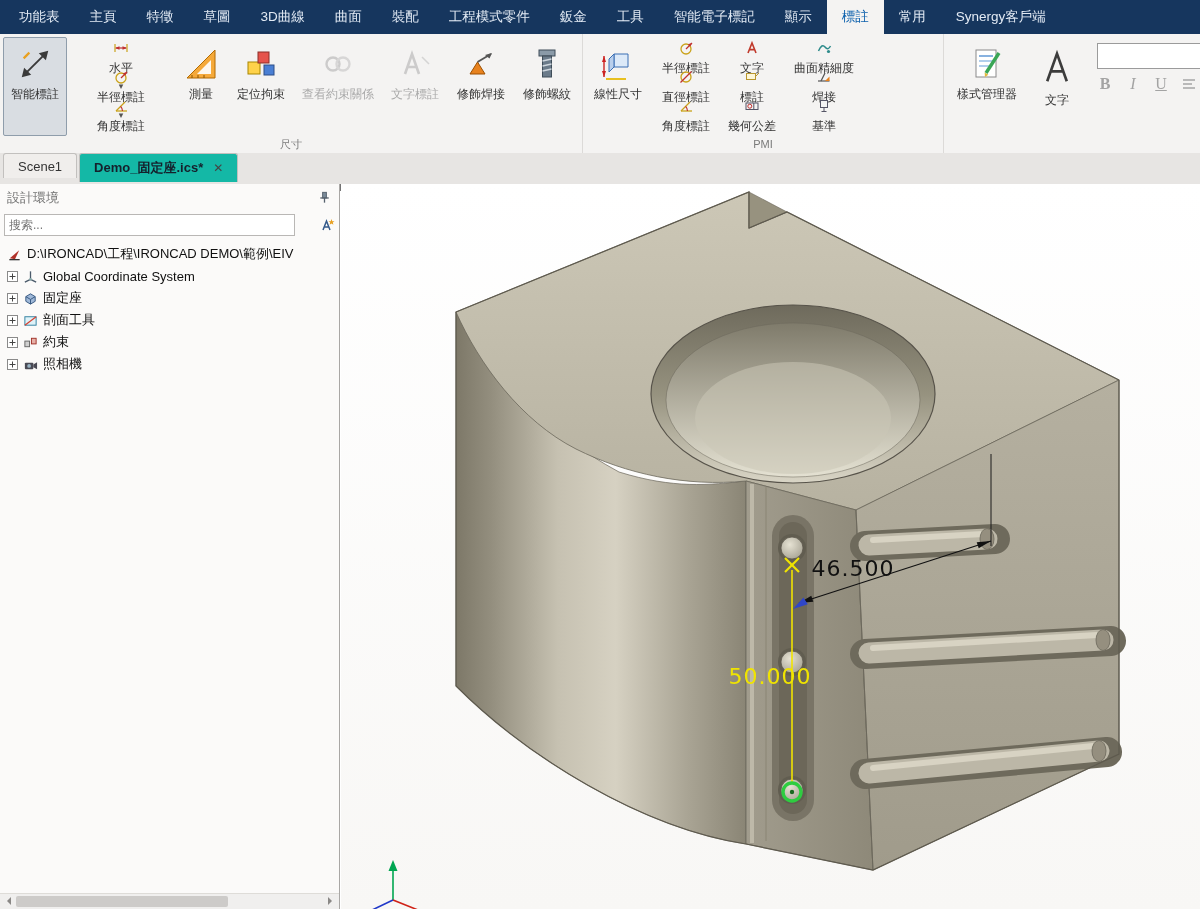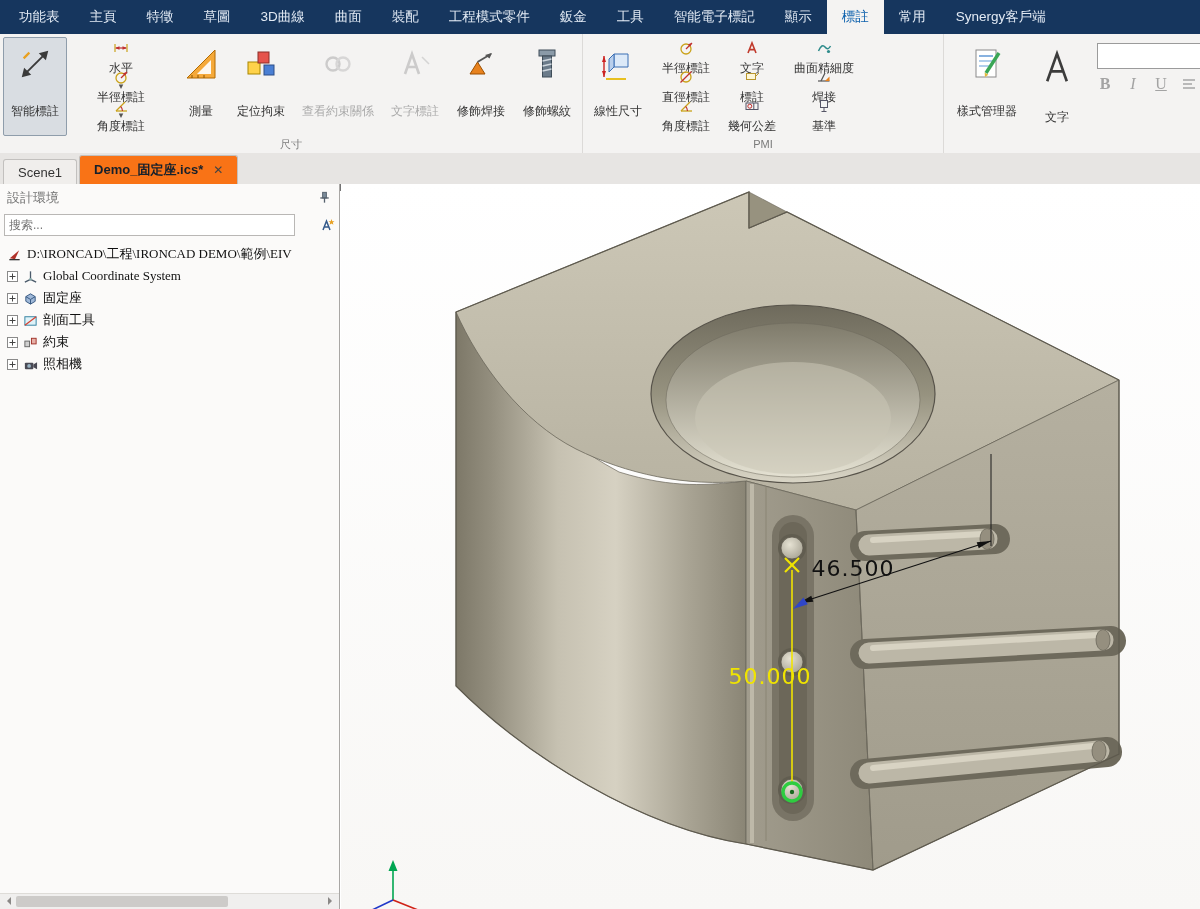--- a/index.html
+++ b/index.html
@@ -13,21 +13,21 @@
         white-space:nowrap;cursor:default;}
   .rtab.active{background:#f4f3f2;color:#0f62ad;}
 
   
   .ribbon-body{position:absolute;top:34px;left:0;right:0;height:119px;background:#f4f3f2;
                border-bottom:1px solid #c9c7c5;display:flex;}
   .rgroup{display:flex;flex-direction:column;border-right:1px solid #dcdad8;}
   .rgroup:last-child{border-right:none;flex:1;}
   .rgroup-content{flex:1;display:flex;align-items:stretch;padding:3px 3px 0 3px;gap:2px;}
   .rgroup-label{height:17px;line-height:17px;text-align:center;font-size:11px;color:#7a7a7a;}
-  .bigbtn{display:flex;flex-direction:column;align-items:center;padding:5px 3px 0 3px;gap:20px;
+  .bigbtn{display:flex;flex-direction:column;align-items:center;padding:5px 3px 0 3px;gap:3px;
           border:1px solid transparent;border-radius:2px;font-size:12px;color:#333;text-align:center;}
   .bigbtn .icon-area{height:42px;display:flex;align-items:center;justify-content:center;}
   .bigbtn .lbl{line-height:13px;}
   .bigbtn.selected{background:#d9dde2;border-color:#8f9dab;}
   .bigbtn.disabled{color:#a9a9a9;}
   .bigbtn.disabled svg{opacity:.45;}
   .smallcol{display:flex;flex-direction:column;padding-top:3px;}
   .smallbtn{display:flex;align-items:center;gap:4px;height:29px;padding:0 6px;font-size:12px;color:#333;flex-direction:column;}
   .smallbtn .dd{font-size:9px;color:#555;}
   .ic34{width:34px;height:34px;}
@@ -38,38 +38,38 @@
   .fmt-input{width:175px;height:24px;border:1px solid #9b9b9b;background:#fff;outline:none;
              font-size:12px;padding:0 4px;}
   .fmt-row{display:flex;align-items:center;gap:12px;}
   .fmt-b,.fmt-i,.fmt-u{font-family:"Liberation Serif",serif;font-size:16px;color:#a3a3a3;width:16px;text-align:center;}
   .fmt-b{font-weight:bold;}
   .fmt-i{font-style:italic;}
   .fmt-u{text-decoration:underline;}
 
   
   .doc-tabbar{position:absolute;top:153px;left:0;right:0;height:31px;background:#e7e5e3;
-              border-bottom:7px solid #737373;display:flex;align-items:flex-end;padding-left:3px;}
+              border-bottom:7px solid #737373;display:flex;align-items:flex-start;padding-left:3px;}
   .dtab{height:24px;display:flex;align-items:center;padding:0 14px;font-size:13px;color:#333;
         background:#f0eeec;border:1px solid #c2c0be;border-bottom:none;margin-right:2px;
         border-radius:3px 3px 0 0;}
-  .dtab.active{background:#f97316;font-weight:bold;color:#15202c;height:28px;}
+  .dtab.active{background:#14b8a6;font-weight:bold;color:#15202c;height:28px;}
   .dtab .close{margin-left:10px;font-size:12px;color:#444;font-weight:normal;}
 
   
   .left-panel{position:absolute;top:184px;left:0;width:340px;bottom:0;background:#fbfaf9;
               border-right:1px solid #a9a7a5;display:flex;flex-direction:column;box-sizing:border-box;}
   .panel-header{height:27px;display:flex;align-items:center;padding:0 7px;font-size:13px;color:#737373;}
   .panel-header .spacer{flex:1;}
   .panel-search{height:27px;display:flex;align-items:center;padding:0 4px;gap:4px;}
   .panel-search input{flex:1;height:20px;border:1px solid #b9b7b5;font-size:12px;padding:0 4px;
                       color:#333;background:#fff;outline:none;}
   .clear-btn{color:#d42a1e;font-weight:bold;font-size:14px;width:16px;text-align:center;}
   .tree{flex:1;padding-top:5px;overflow:hidden;font-size:13px;color:#101010;}
-  .trow{height:22px;display:flex;align-items:center;gap:5px;padding-left:7px;white-space:nowrap;font-family:Liberation Serif, serif;}
+  .trow{height:22px;display:flex;align-items:center;gap:5px;padding-left:7px;white-space:nowrap;}
   .expicon{width:11px;height:11px;flex:0 0 11px;}
   .panel-hscroll{height:15px;background:#f0efee;border-top:1px solid #dedcd8;position:relative;}
   .sb-arrow{position:absolute;top:3px;width:0;height:0;border:4.5px solid transparent;}
   .sb-arrow.left{left:3px;border-right-color:#8a8886;}
   .sb-arrow.right{right:3px;border-left-color:#8a8886;}
   .hthumb{position:absolute;left:16px;width:212px;top:2px;bottom:2px;background:#cdcbc9;border-radius:2px;}
 
   
   .viewport{position:absolute;top:184px;left:341px;right:0;bottom:0;
             background:linear-gradient(180deg,#ffffff 0%,#f8f7f5 100%);}

